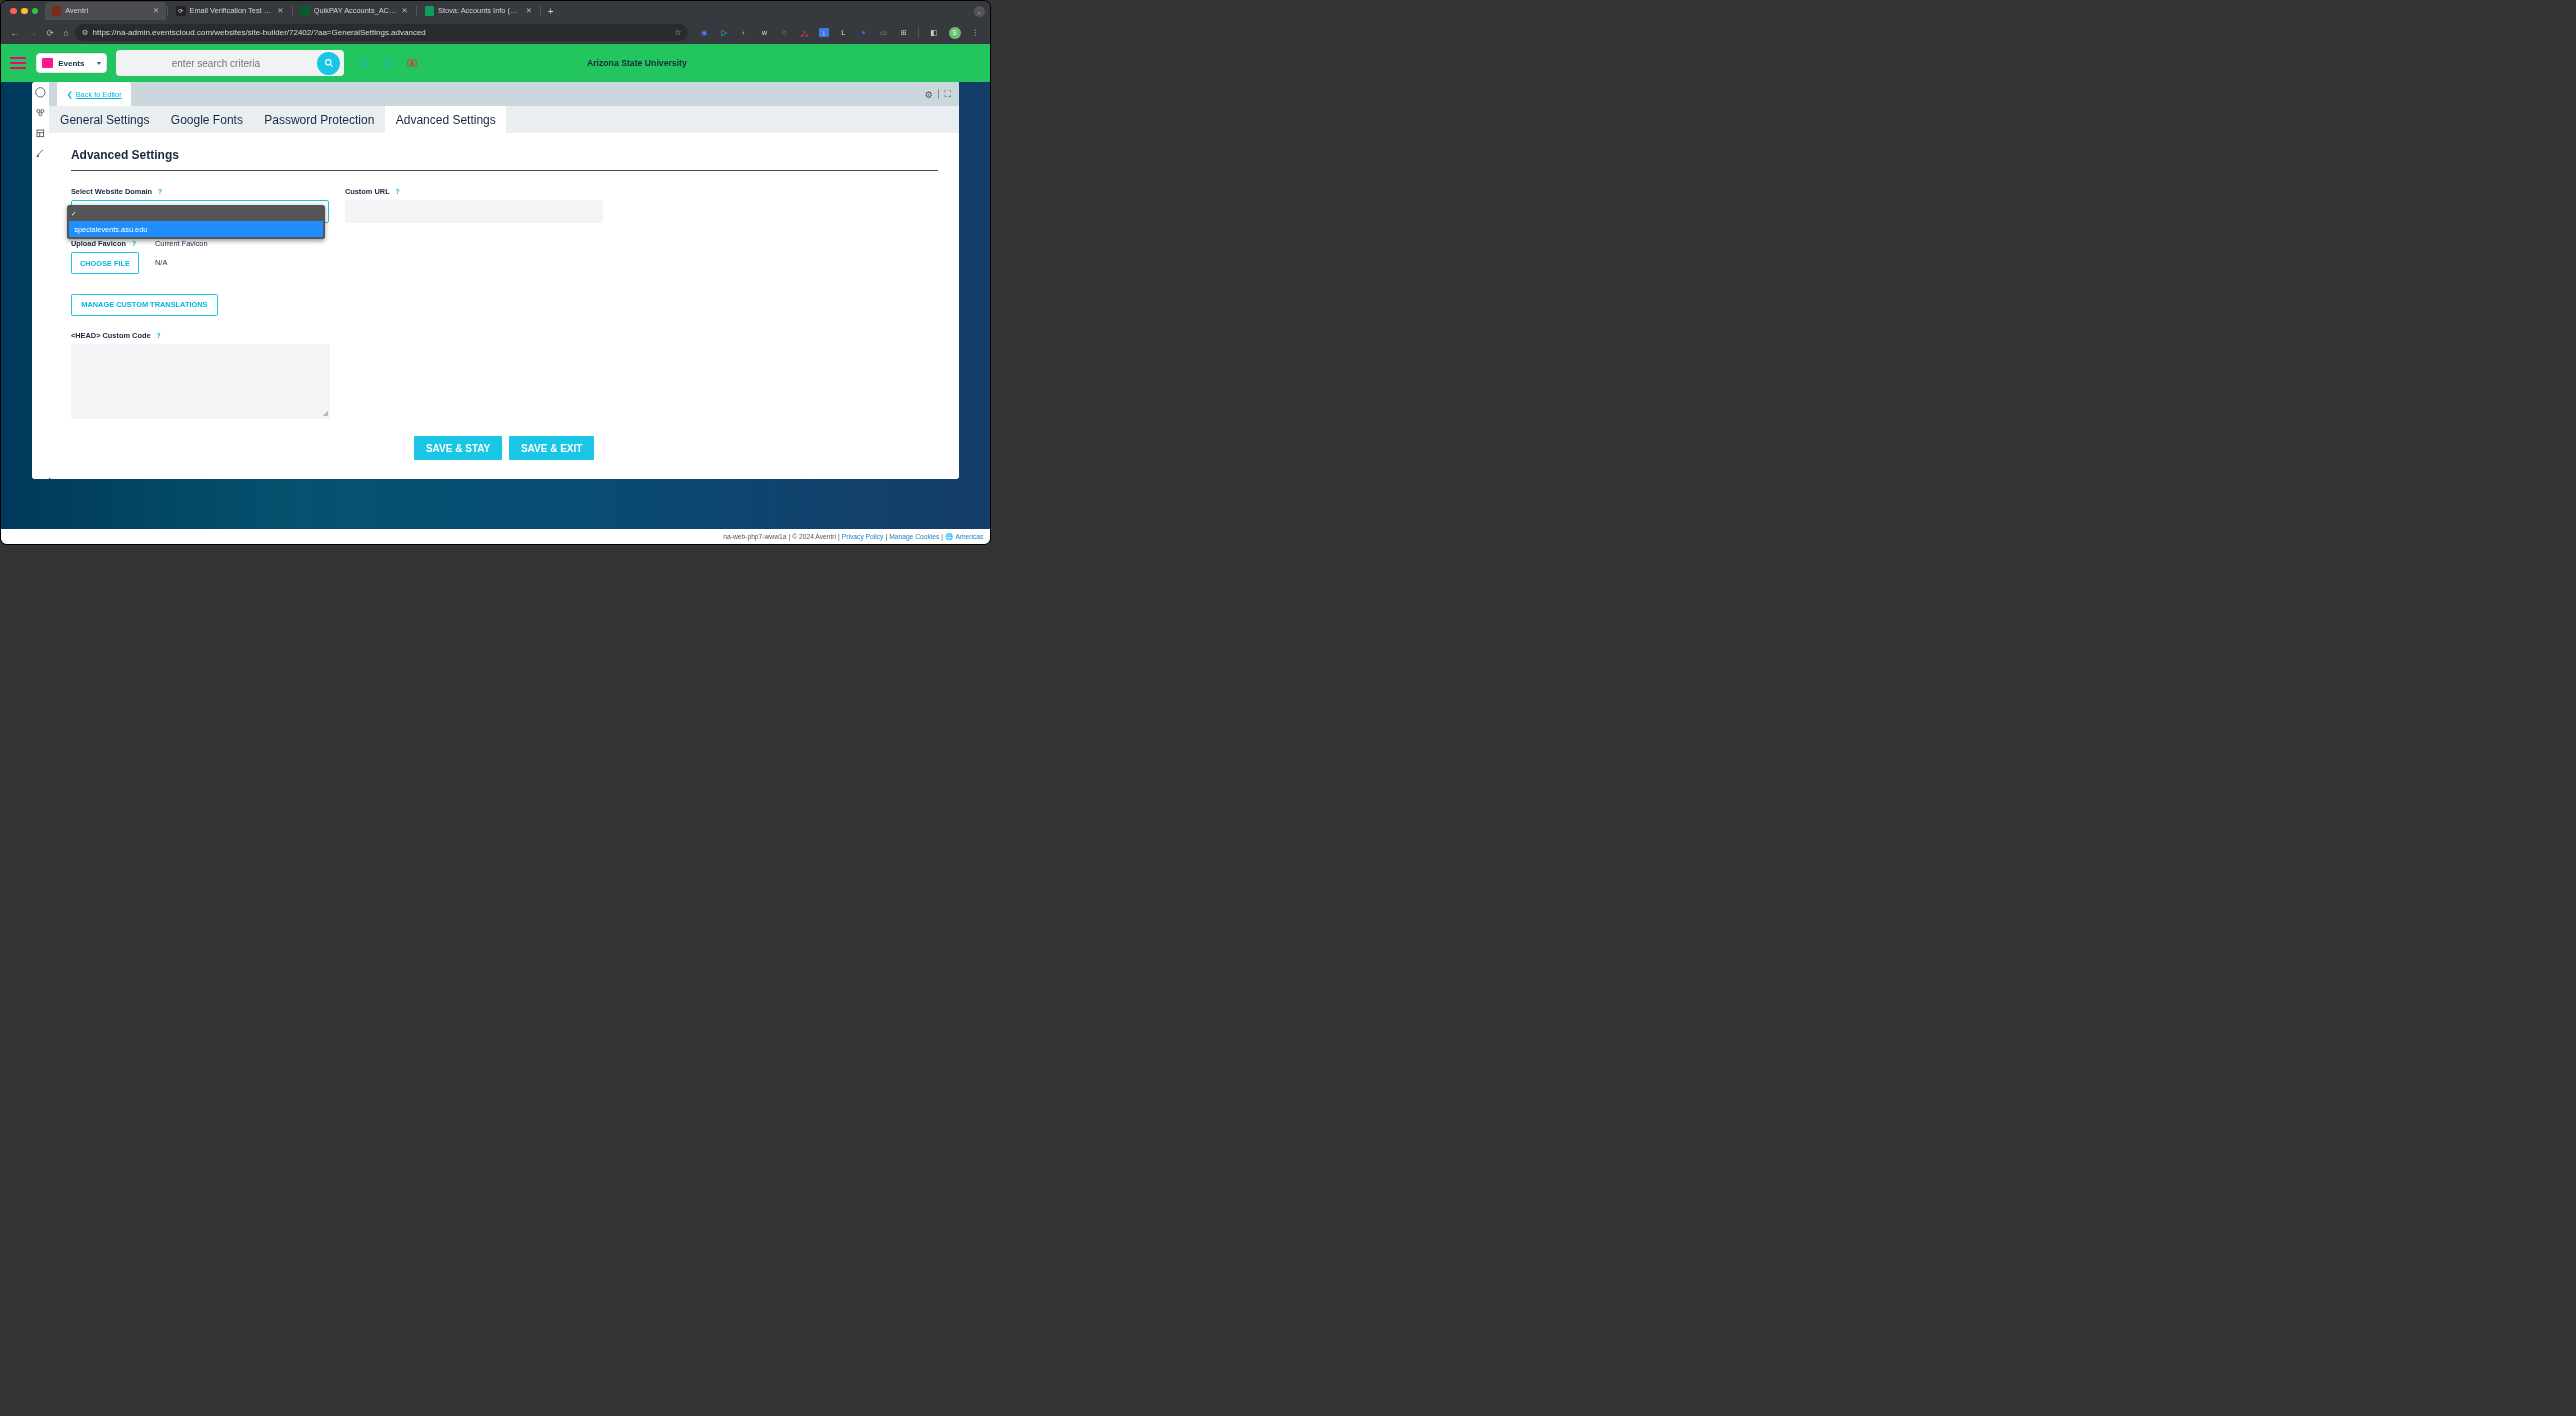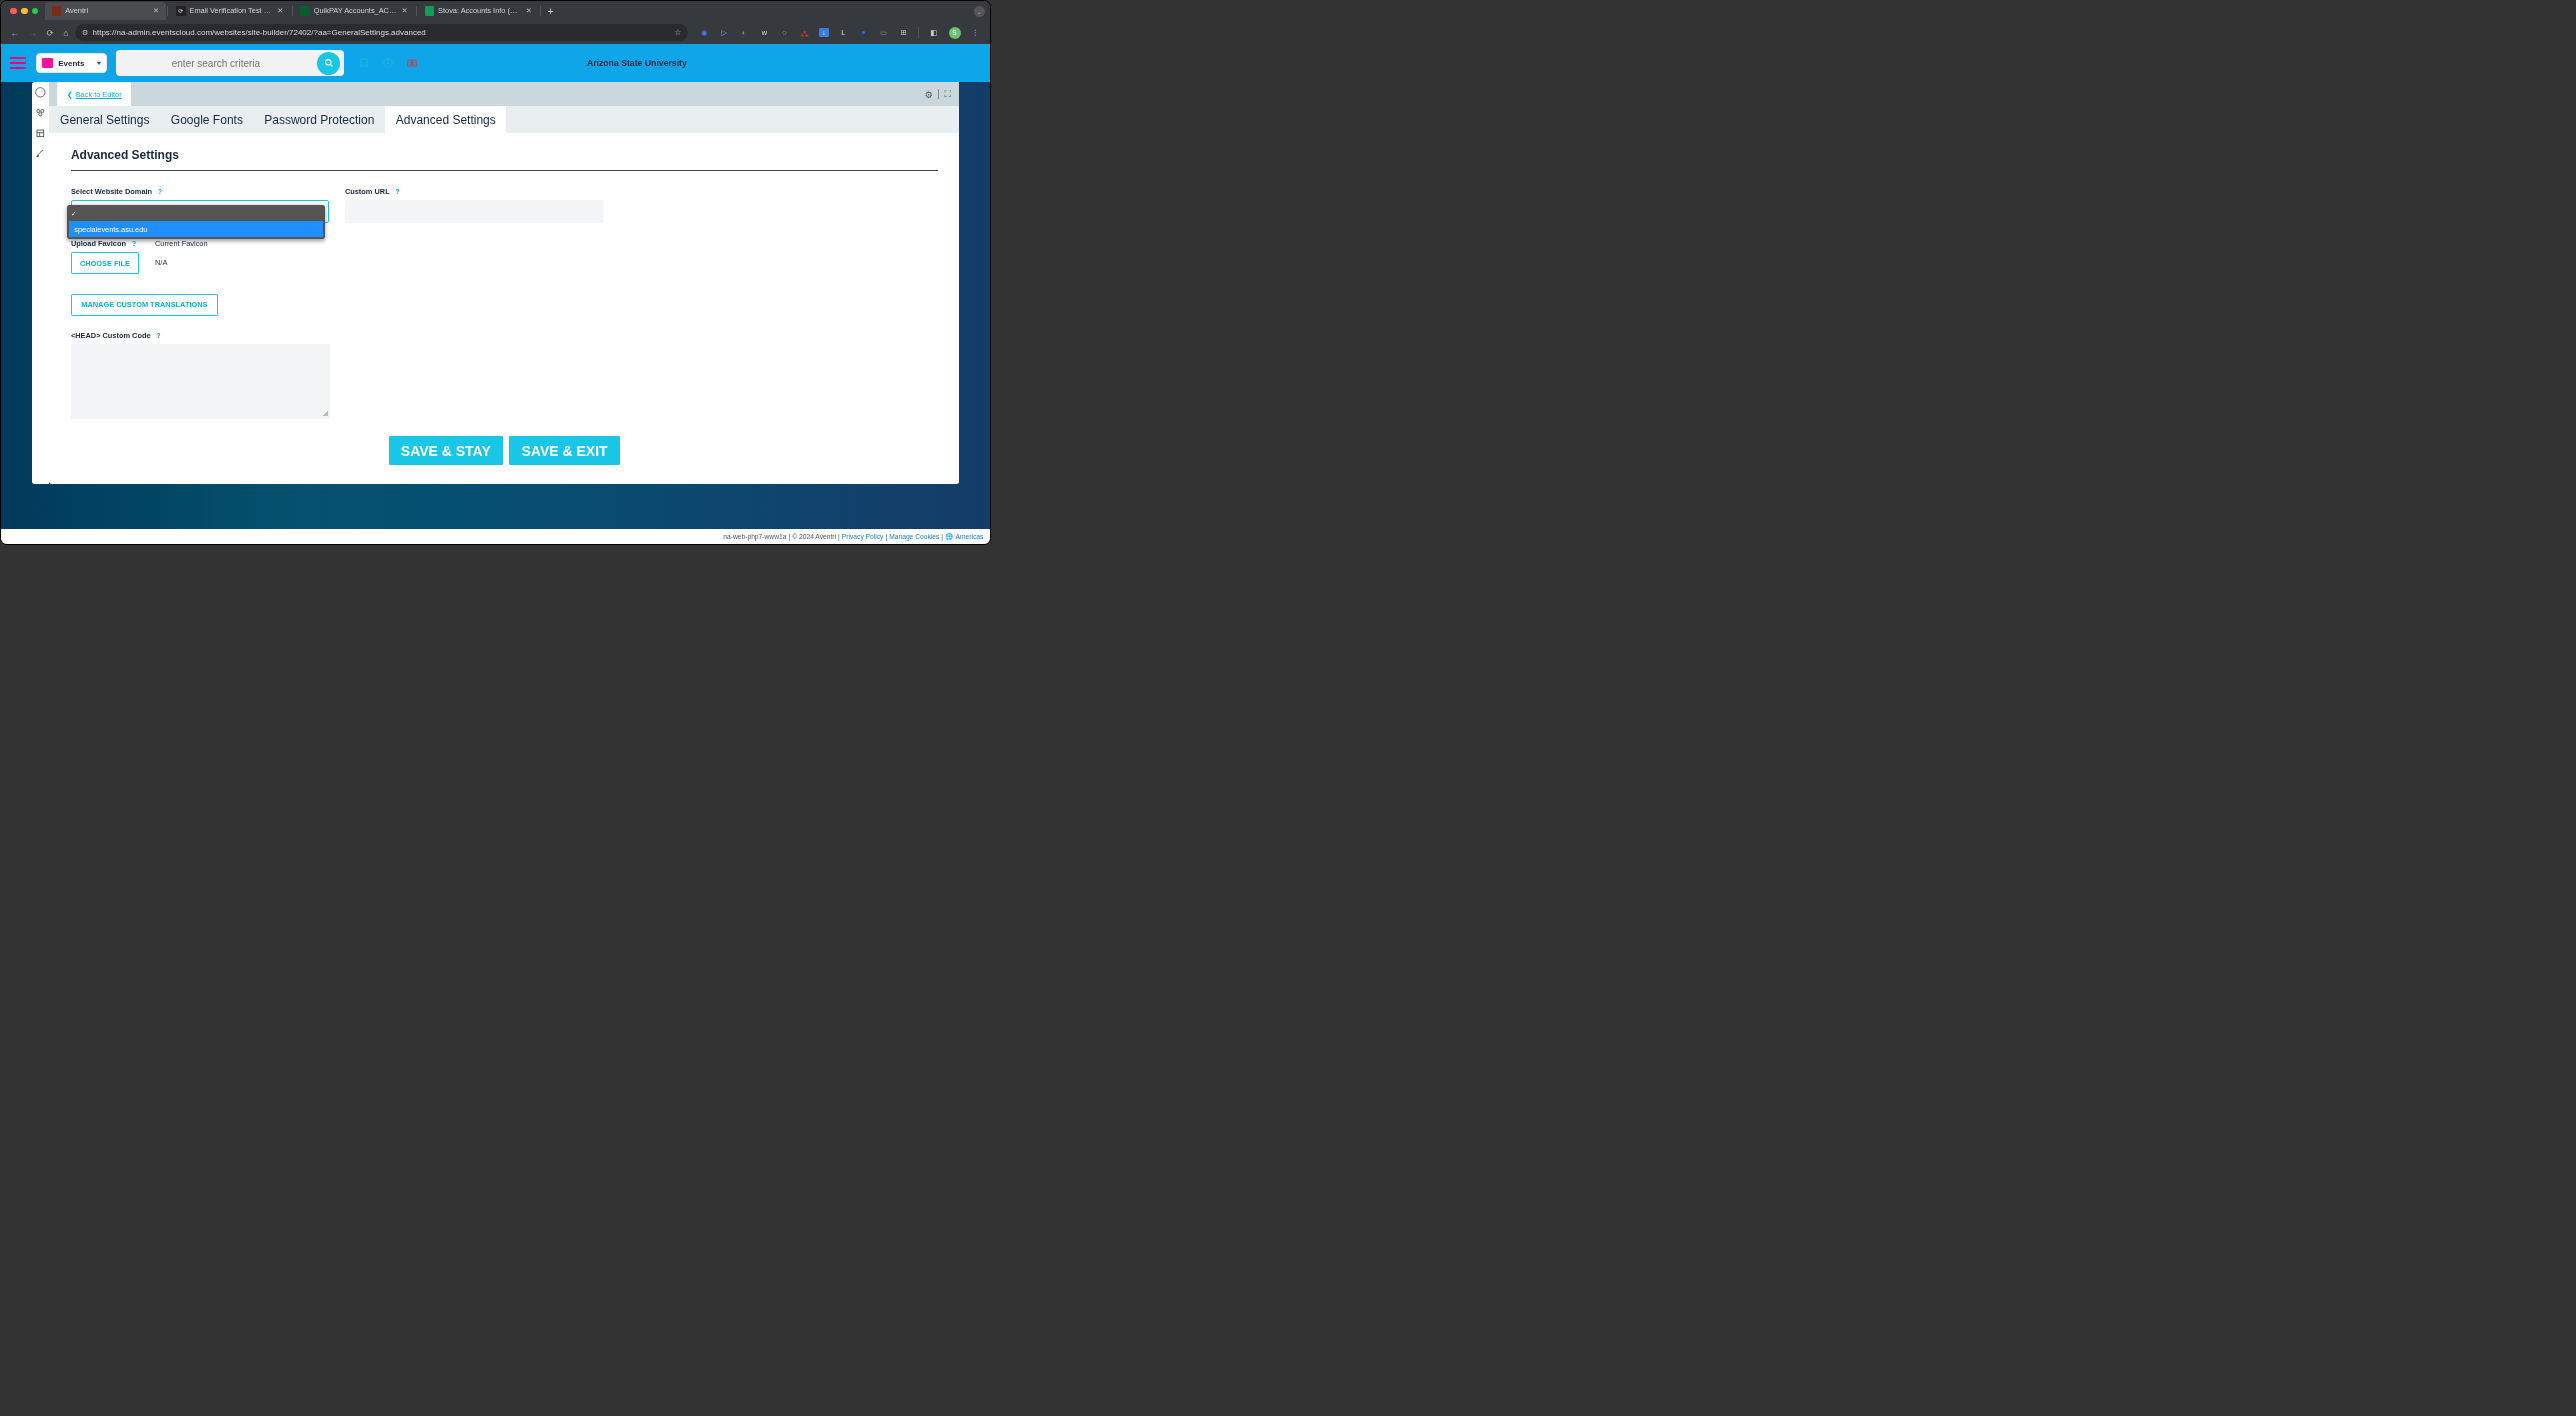--- a/index.html
+++ b/index.html
@@ -23,21 +23,21 @@
     .chevron-expand { position: absolute; right: 5.4px; top: 5.4px; width: 10.7px; height: 10.7px; background:#555; border-radius:50%; display:flex; align-items:center; justify-content:center; color:#bbb; font-size:6px; }
 
     .addr-bar { display: flex; align-items: center; height: 23px; background: #36393d; padding: 0 5.4px; gap: 6.7px; }
     .nav-btns { display: flex; gap: 9.4px; align-items: center; color: #bbb; padding-left:4px;}
     .nav-btns span { font-size: 8.7px; }
     .addr-field { flex: 1; background: #2a2b2e; border-radius: 10.7px; height: 17.4px; display: flex; align-items: center; padding: 0 6.7px; color: #bbb; font-size: 8px; gap:4px;}
     .addr-icons-right { display: flex; gap: 9.4px; align-items: center; padding: 0 4px; color:#bbb;}
     .addr-icon { width: 10.7px; height: 10.7px; display:flex; align-items:center; justify-content:center; font-size:7.4px; }
 
     
-    .app-topbar { background: #0ea5e9; height: 38px; display: flex; align-items: center; padding: 0 9.4px; gap: 9.4px; }
+    .app-topbar { background: #22c55e; height: 38px; display: flex; align-items: center; padding: 0 9.4px; gap: 9.4px; }
     .hamburger { display:flex; flex-direction:column; gap:2.7px; width:16px; cursor:pointer;}
     .hamburger span { height:2px; background:#f40076; border-radius:0.7px;}
     .events-dd { display:flex; align-items:center; gap:5.4px; background:#fff; border:0.7px solid #e5e5e5; border-radius:4px; padding:4px 5.4px; font-size:8px; font-weight:700; color:#1a2841;}
     .events-dd .cal-ico { width:10.7px; height:10.7px; background:#ff1493; border-radius:1.3px; position:relative;}
     .triangle-down { width:0; height:0; border-left:2.7px solid transparent; border-right:2.7px solid transparent; border-top:3.4px solid #475062; margin-left:6.7px;}
     .search-box-top { flex: 0 0 228px; background: #f1f2f4; border-radius: 4px; height: 25.5px; display: flex; align-items: center; padding: 0 4px 0 9.4px; gap:5.4px; }
     .search-box-top input { flex:1; border:none; background:transparent; font-size:10px; outline:none; color:#666;margin-left:46px;}
     .search-btn-round { width:23px; height:23px; border-radius:50%; background:#1ac6e6; display:flex; align-items:center; justify-content:center;}
     .top-icons { display:flex; gap:12px; align-items:center; color:#19bcdc; padding-left:4px;}
     .top-icons svg { width:12px; height:12px;}
@@ -95,21 +95,21 @@
     .cur-fav-lbl { font-size:7.4px; color:#1a2841; font-weight:400; margin-bottom:4px;}
 
     .manage-btn { border:1px solid #1ac6e6; color:#06b5de; font-size:7.4px; font-weight:700; padding:5.4px 9.4px; background:#fff; cursor:pointer; border-radius:1.3px; margin-top:20px;}
 
     .code-row { display:flex; gap:8px; margin-top:14.8px;}
     .code-col { flex:0 0 259px;}
     .code-area { width:100%; height:75px; background:#f3f4f6; border:0.7px solid transparent; border-radius:1.3px; resize:both; position:relative;}
     .resize-grip { position:absolute; right:1.3px; bottom:1.3px; width:5.4px; height:5.4px; background:linear-gradient(135deg, transparent 50%, #bbb 50%);}
 
     .save-row { display:flex; gap:6.7px; justify-content:center; margin-top:17.4px;}
-    .primary-btn { background:#19c6e6; color:#fff; border:none; padding:6.7px 12px; font-size:14px; font-weight:700; cursor:pointer; border-radius:1.3px;}
+    .primary-btn { background:#19c6e6; color:#fff; border:none; padding:6.7px 12px; font-size:10px; font-weight:700; cursor:pointer; border-radius:1.3px;}
 
     
     .app-footer { position:absolute; bottom:0; left:0; right:0; background:#fff; height:14.8px; font-size:6.7px; color:#555; display:flex; justify-content:flex-end; align-items:center; padding-right:6.7px; gap:2px;}
     .app-footer a { color:#1e7fbf; text-decoration:none;}
 
     
     .viewport-mask { position:absolute; inset:0; border-radius:6.7px; overflow:hidden; border:0.7px solid #000;}
   </style>
 </head>
 <body>

